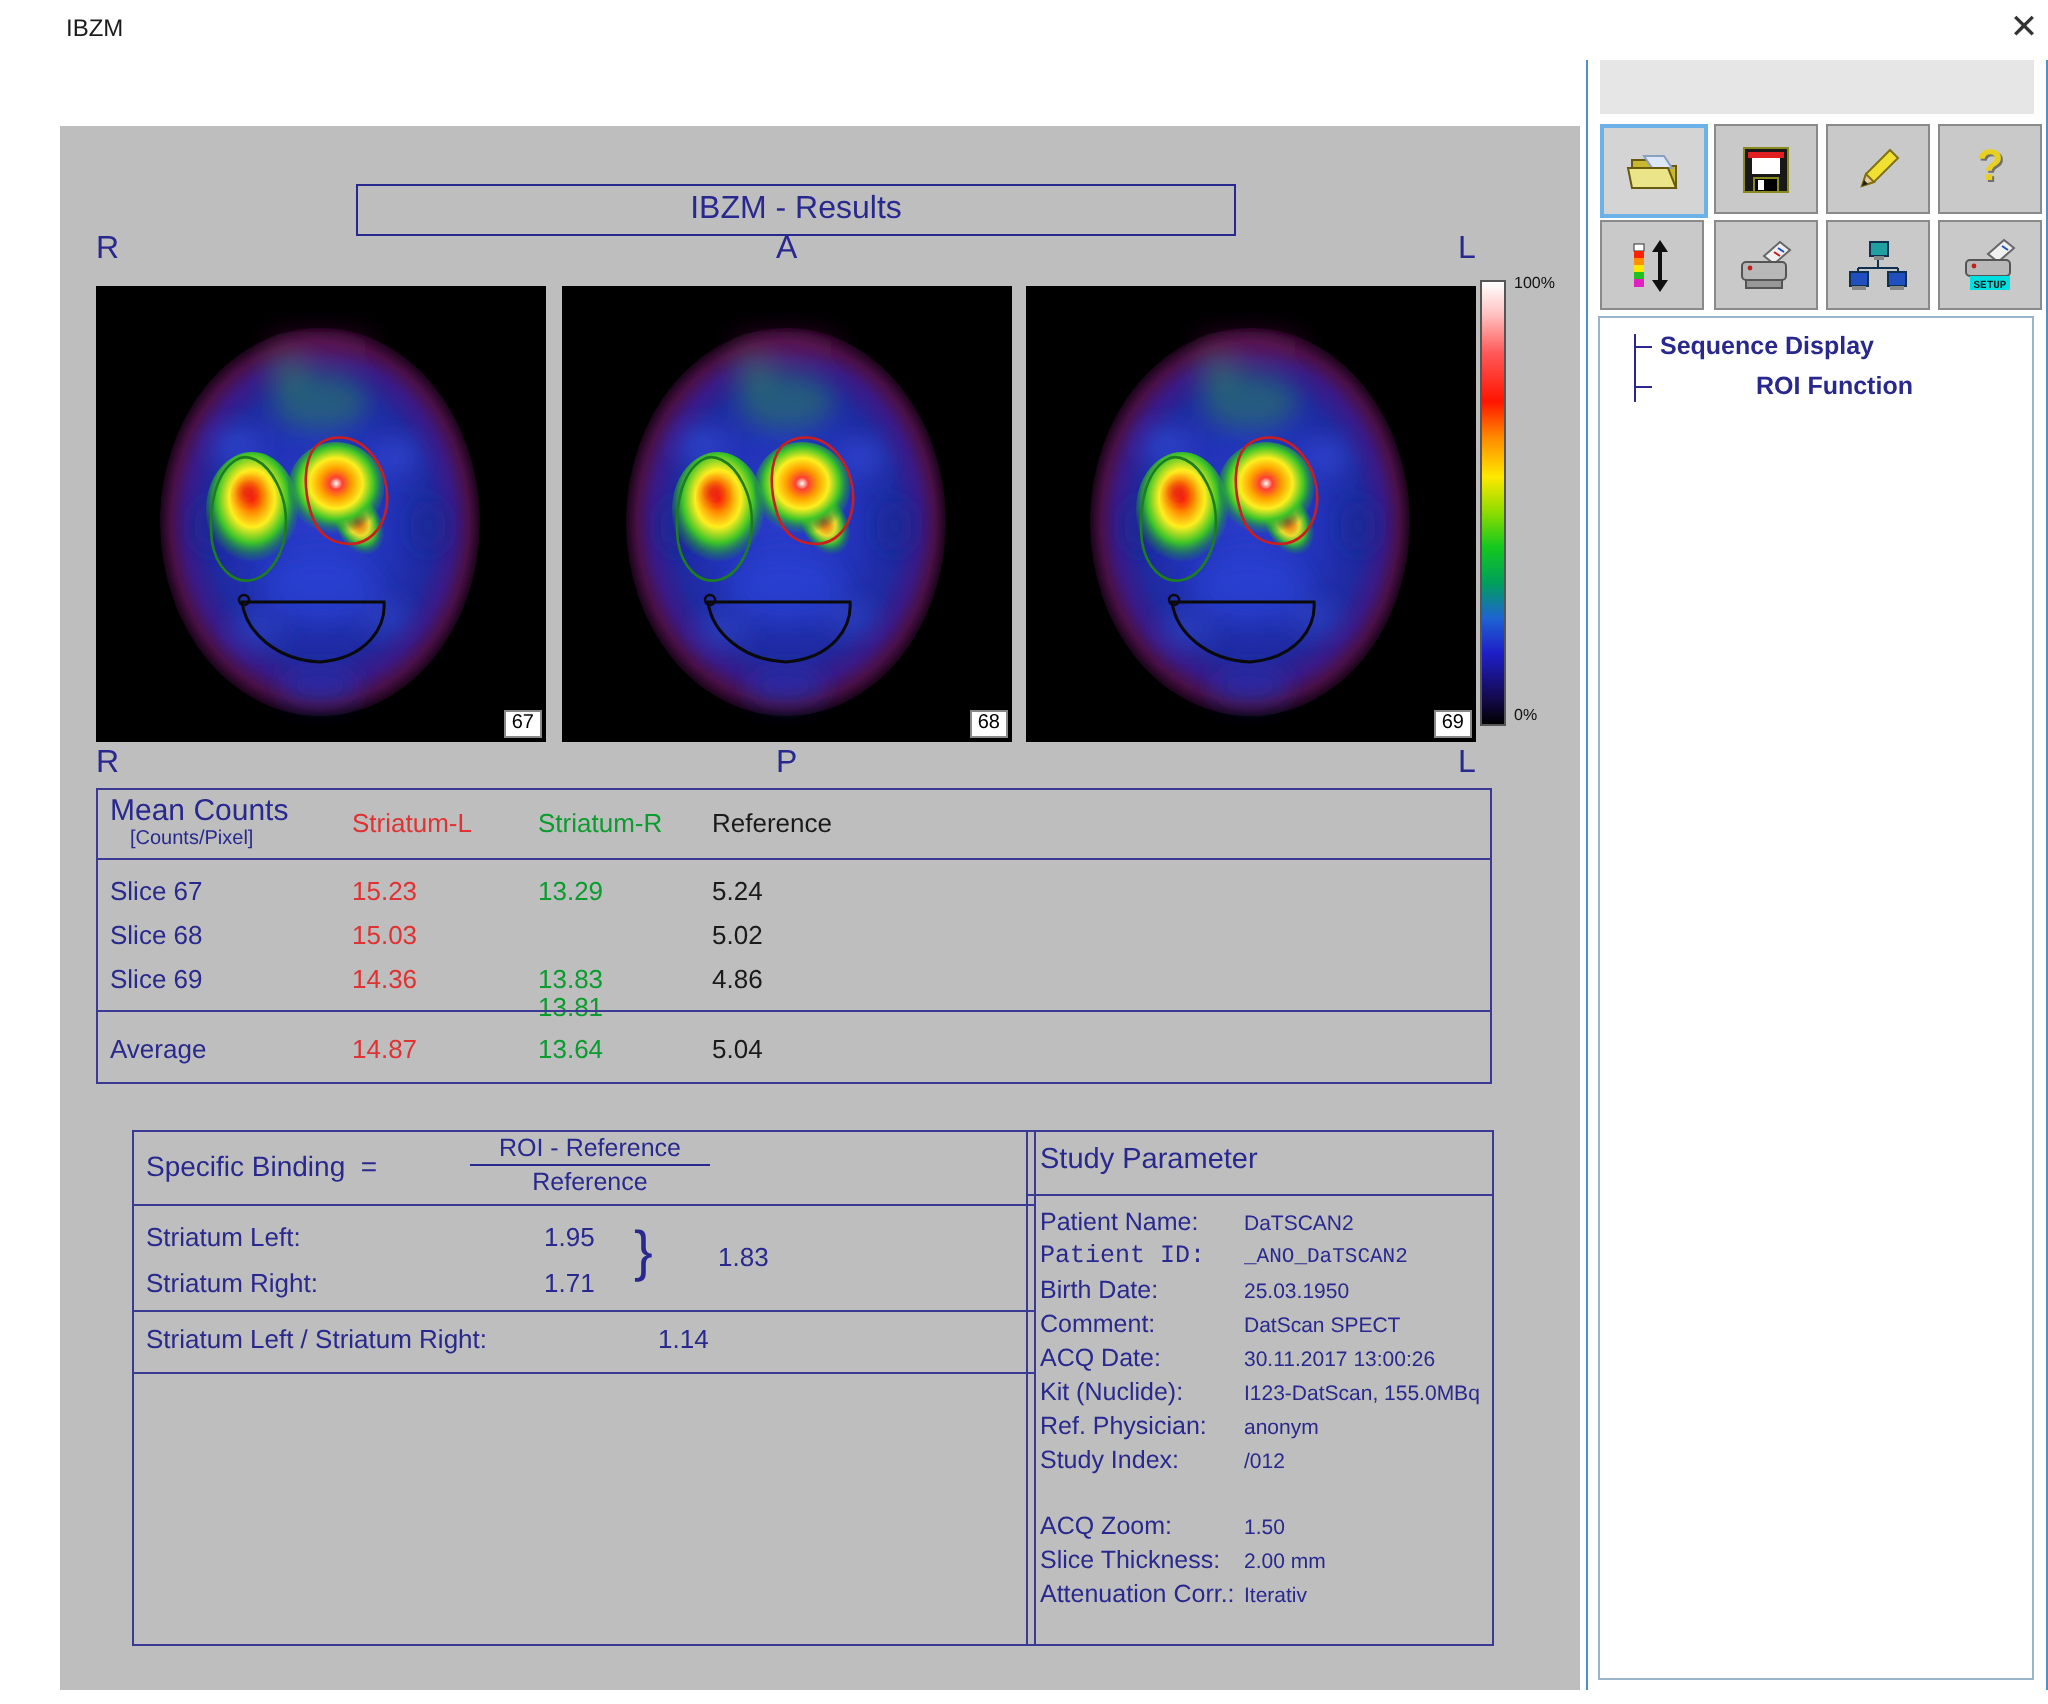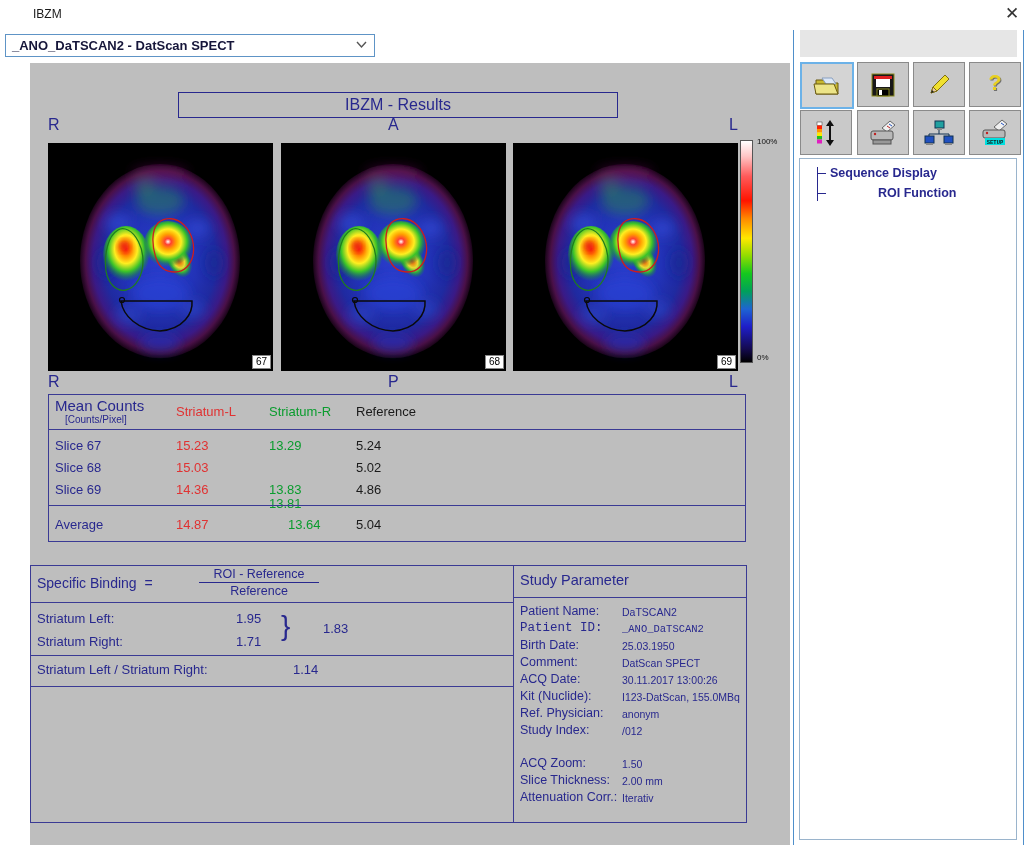--- a/index.html
+++ b/index.html
@@ -35,21 +35,21 @@
   
   #mean-table{left:18px;top:331px;width:696px;height:146px;border:1px solid #3a3a94;}
   #mt-header{position:absolute;left:0;top:0;width:100%;height:34px;border-bottom:1px solid #3a3a94;}
   .mt-title{position:absolute;left:6px;top:2px;font-size:15px;color:#28288e;}
   .mt-sub{position:absolute;left:16px;top:19px;font-size:10px;color:#28288e;}
   .mt-colhead{position:absolute;top:9px;font-size:13px;}
   .mt-cell{position:absolute;font-size:13px;}
   #mt-sep{position:absolute;left:0;top:110px;width:100%;border-top:1px solid #3a3a94;}
 
   
-  #binding-box{left:0;top:502px;width:450px;height:256px;border:1px solid #3a3a94;padding-left:32px;}
+  #binding-box{left:36px;top:502px;width:450px;height:256px;border:1px solid #3a3a94;}
   #bb-header{position:absolute;left:0;top:0;width:100%;height:36px;border-bottom:1px solid #3a3a94;}
   #bb-title{position:absolute;left:6px;top:9px;font-size:14px;color:#28288e;}
   .frac{position:absolute;left:168px;top:1px;width:120px;text-align:center;font-size:12.5px;color:#28288e;}
   .frac .num{border-bottom:1px solid #28288e;padding:0 2px 1px 2px;}
   .frac .den{padding-top:1px;}
   .bb-row-label{position:absolute;left:6px;font-size:13px;color:#28288e;}
   .bb-row-val{position:absolute;left:205px;font-size:13px;color:#28288e;}
   #bb-brace{position:absolute;left:250px;top:44px;font-size:28px;font-weight:normal;color:#28288e;}
   #bb-combined{position:absolute;left:292px;top:55px;font-size:13px;color:#28288e;}
   #bb-sep1{position:absolute;left:0;top:89px;width:100%;border-top:1px solid #3a3a94;}
@@ -138,28 +138,20 @@
         <circle cx="74" cy="157" r="2.5" fill="none" stroke="#0a0a0a" stroke-width="1.2"></circle>
       </g>
     </defs>
   </svg>
 
   <div id="titlebar" class="abs">
     <div id="win-title" class="abs">IBZM</div>
     <div id="close-btn" class="abs">✕</div>
   </div>
 
-  <div id="study-dd" class="abs">
-    <span class="val">_ANO_DaTSCAN2 - DatScan SPECT</span>
-    <span class="chev">
-      <svg width="11" height="8" viewBox="0 0 11 8">
-          <polyline points="1,1 5.5,6 10,1" fill="none" stroke="#555" stroke-width="1.4"></polyline>
-        </svg>
-    </span>
-  </div>
 
   <div id="main-panel" class="abs">
 
     <div id="results-title" class="abs">IBZM - Results</div>
 
     <div class="abs orient" style="left:18px;top:53px;">R</div>
     <div class="abs orient" style="left:358px;top:53px;">A</div>
     <div class="abs orient" style="left:699px;top:53px;">L</div>
 
     <div class="abs brain" style="left:18px;top:80px;">
@@ -209,21 +201,21 @@
       <div class="mt-cell blk" style="left:307px;top:65px;">5.02</div>
 
       <div class="mt-cell navy" style="left:6px;top:87px;">Slice 69</div>
       <div class="mt-cell red" style="left:127px;top:87px;">14.36</div>
       <div class="mt-cell green" style="left:220px;top:87px;">13.83</div>
       <div class="mt-cell blk" style="left:307px;top:87px;">4.86</div>
       <div id="mt-sep"></div>
 
       <div class="mt-cell navy" style="left:6px;top:122px;">Average</div>
       <div class="mt-cell red" style="left:127px;top:122px;">14.87</div>
-      <div class="mt-cell green" style="left:220px;top:122px;margin-left:19px;">13.64</div>
+      <div class="mt-cell green" style="left:220px;top:122px;">13.64</div>
       <div class="mt-cell blk" style="left:307px;top:122px;">5.04</div>
     </div>
 
     <div id="binding-box" class="abs">
       <div id="bb-header">
         <div id="bb-title">
           <span>Specific Binding</span>&nbsp;&nbsp;<span>=</span>
         </div>
         <div class="frac">
           <div class="num">ROI - Reference</div>

